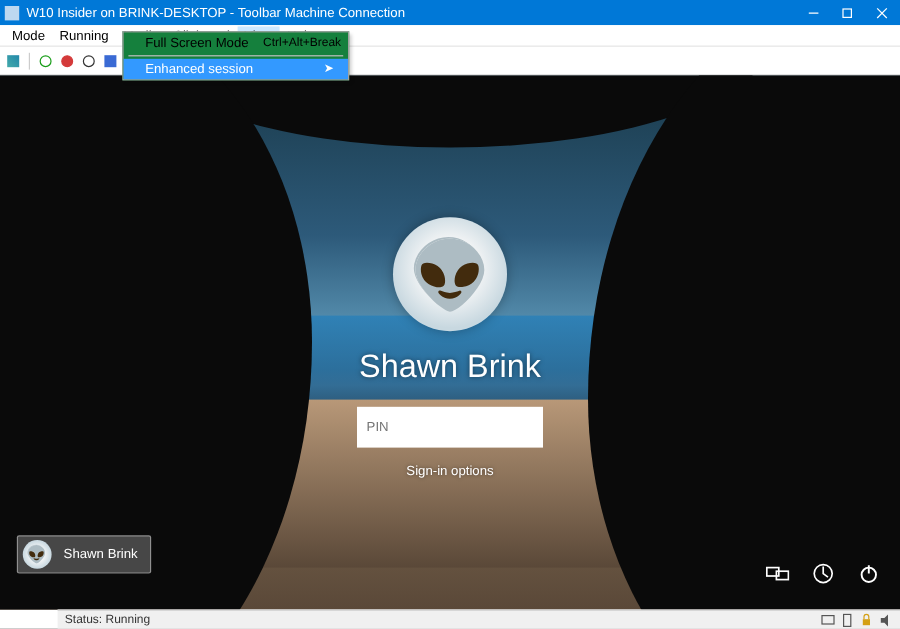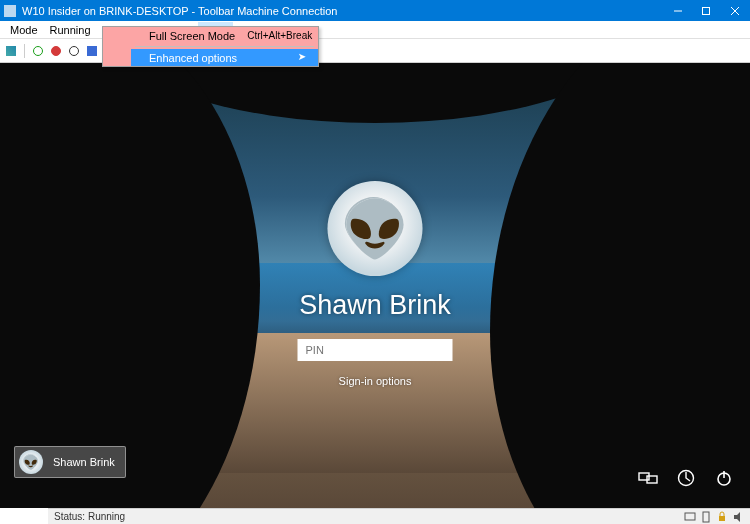--- a/index.html
+++ b/index.html
@@ -19,21 +19,21 @@
   .menu-item.active { background: #cce8ff; }
 
   
   .toolbar { height: 24px; background: #fff; display: flex; align-items: center; padding-left: 4px; gap: 4px; border-bottom: 1px solid #d0d0d0; }
   .tool-btn { width: 14px; height: 14px; display: flex; align-items: center; justify-content: center; cursor: pointer; }
   .tool-sep { width: 1px; height: 14px; background: #ccc; margin: 0 2px; }
   .circ { width: 10px; height: 10px; border-radius: 50%; border: 1.5px solid; }
   .sq-icon { width: 10px; height: 10px; }
 
   
-  .dropdown { position: absolute; top: 26px; left: 102px; background: #fca5a5; border: 1px solid #a0a0a0; font-size: 11px; min-width: 118px; box-shadow: 2px 2px 3px rgba(0,0,0,0.2); z-index: 100; padding-left: 28px; }
+  .dropdown { position: absolute; top: 26px; left: 102px; background: #15803d; border: 1px solid #a0a0a0; font-size: 11px; min-width: 118px; box-shadow: 2px 2px 3px rgba(0,0,0,0.2); z-index: 100; }
   .dd-row { display: flex; align-items: center; height: 17px; padding: 0 6px 0 18px; position: relative; cursor: pointer; white-space: nowrap; }
   .dd-row.sel { background: #3399ff; color: #fff; }
   .dd-row .shortcut { margin-left: auto; padding-left: 12px; font-size: 10px; }
   .dd-row.checked::before { content: "✓"; position: absolute; left: 4px; font-size: 10px; }
   .dd-sep { height: 1px; background: #c0c0c0; margin: 2px 4px; }
   .cursor-arrow { position: absolute; right: 12px; top: 2px; color: #fff; font-size: 10px; pointer-events: none; }
 
   
   .vm-viewport { position: absolute; top: 63px; left: 0; right: 0; bottom: 16px; overflow: hidden; background: linear-gradient(180deg,#1a3a4a 0%,#2d5a7a 30%,#6aa8c8 55%,#a8c8d8 58%,#8a755a 62%,#5a4838 100%); }
   
@@ -41,21 +41,21 @@
   .cave-left { left: -120px; top: -60px; width: 380px; height: 620px; border-radius: 0 60% 70% 0 / 0 50% 60% 0; }
   .cave-right { right: -140px; top: -80px; width: 400px; height: 640px; border-radius: 70% 0 0 60% / 60% 0 0 50%; }
   .cave-top { left: 100px; right: 100px; top: -140px; height: 200px; border-radius: 0 0 50% 50%; }
   .sea { position: absolute; left: 180px; right: 200px; top: 200px; height: 80px; background: linear-gradient(180deg,#2a80b8,#1a5078); opacity: .85; }
   .sand { position: absolute; left: 160px; right: 180px; top: 270px; height: 140px; background: linear-gradient(180deg,#b89878,#5a4838); }
 
   .login-center { position: absolute; left: 50%; top: 118px; transform: translateX(-50%); text-align: center; color: #fff; }
   .avatar-main { width: 95px; height: 95px; border-radius: 50%; background: radial-gradient(circle at 50% 45%, #f8f8f8 30%, #c8d8e0 70%); margin: 0 auto; display: flex; align-items: center; justify-content: center; box-shadow: 0 0 10px rgba(0,0,0,0.3); overflow: hidden; }
   .alien { font-size: 56px; color: #9eb5be; line-height: 1; }
   .display-name { margin-top: 14px; font-size: 27px; font-weight: 300; text-shadow: 0 0 4px rgba(0,0,0,0.5); }
-  .pin-box { margin-top: 18px; width: 155px; height: 22px; background: #fff; border: none; padding: 0 8px; color: #666; font-size: 11px; }
+  .pin-box { margin-top: 18px; width: 155px; height: 34px; background: #fff; border: none; padding: 0 8px; color: #666; font-size: 11px; }
   .signin-opts { margin-top: 14px; font-size: 11px; text-shadow: 0 0 3px rgba(0,0,0,0.5); cursor: pointer; }
 
   .user-list { position: absolute; left: 14px; bottom: 24px; }
   .user-tile { display: flex; align-items: center; height: 32px; padding: 0 10px 0 4px; margin-bottom: 6px; color: #fff; font-size: 11px; cursor: pointer; border-radius: 2px; }
   .user-tile.sel { background: rgba(255,255,255,0.25); border: 1px solid rgba(255,255,255,0.4); }
   .user-av { width: 24px; height: 24px; border-radius: 50%; background: #888; margin-right: 10px; display: flex; align-items: center; justify-content: center; font-size: 13px; overflow: hidden; }
   .user-av.main { background: radial-gradient(circle,#f8f8f8 30%,#c8d8e0 70%); }
 
   .lock-icons { position: absolute; right: 16px; bottom: 20px; display: flex; gap: 18px; color: #fff; }
   .lock-ic { width: 20px; height: 20px; display: flex; align-items: center; justify-content: center; cursor: pointer; }
@@ -144,21 +144,21 @@
     </div>
 </div>
 
 <div class="dropdown">
   <div class="dd-row">
     <span>Full Screen Mode</span>
     <span class="shortcut">Ctrl+Alt+Break</span>
   </div>
   <div class="dd-sep"></div>
   <div class="dd-row sel">
-    <span>Enhanced options</span>
+    <span>Enhanced session</span>
     <span class="cursor-arrow">➤</span>
   </div>
 </div>
 
 <div class="vm-viewport">
   <div class="sea"></div>
   <div class="sand"></div>
   <div class="cave-top"></div>
   <div class="cave-left"></div>
   <div class="cave-right"></div>

